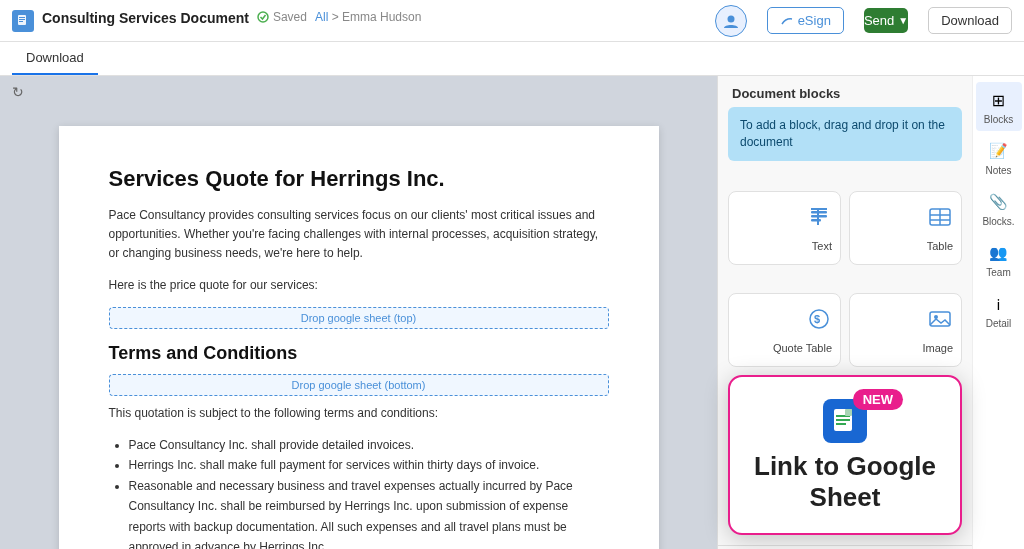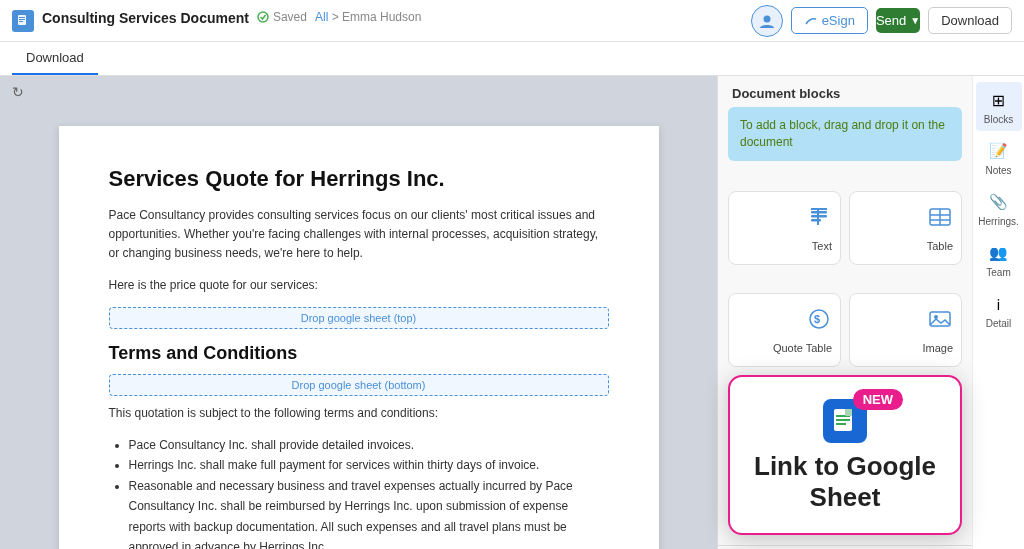--- a/index.html
+++ b/index.html
@@ -10,21 +10,21 @@
       display: flex; align-items: center; justify-content: space-between;
       background: #fff; border-bottom: 1px solid #e0e0e0;
       height: 42px; padding: 0 12px;
     }
     .topbar-left { display: flex; align-items: flex-start; gap: 8px; }
     .doc-icon { width: 22px; height: 22px; background: #4a90d9; border-radius: 3px; display: flex; align-items: center; justify-content: center; }
     .doc-icon svg { width: 14px; height: 14px; }
     .saved-badge { display: flex; align-items: center; gap: 4px; font-size: 12px; color: #888; }
     .breadcrumb { font-size: 12px; color: #888; }
     .breadcrumb a { color: #4a90d9; text-decoration: none; }
-    .topbar-right { display: flex; align-items: center; gap: 8px; }
+    .topbar-right { display: flex; align-items: center; gap: 20px; }
     .btn-esign {
       display: flex; align-items: center; gap: 4px;
       border: 1.5px solid #4a90d9; color: #4a90d9;
       background: #fff; border-radius: 5px; padding: 5px 12px;
       font-size: 13px; cursor: pointer; font-weight: 500;
     }
     .btn-send {
       display: flex; align-items: center; gap: 4px;
       background: #2e7d32; color: #fff;
       border: none; border-radius: 5px; padding: 5px 0;
@@ -111,21 +111,21 @@
       font-size: 13px;
     }
     .sidebar-icon-item .icon-label { font-size: 10px; color: #555; margin-top: 2px; text-align: center; }
     .sidebar-active { background: #e8f0fe; }
 
     
     .blocks-panel { flex: 1; padding: 0 10px 10px; }
 
     .drop-hint {
       background: #b2e0f7; border-radius: 6px;
-      padding: 10px 12px; font-size: 12px; color: #4d7c0f;
+      padding: 10px 12px; font-size: 12px; color: #0c4a6e;
       margin-bottom: 10px; line-height: 1.4;
     }
 
     .blocks-grid {
       display: grid; grid-template-columns: 1fr 1fr; gap: 8px;
       margin-bottom: 8px;
     }
     .block-item {
       background: #fff; border: 1px solid #e0e0e0; border-radius: 8px;
       padding: 12px 8px; display: flex; flex-direction: column;
@@ -353,21 +353,21 @@
       <div class="sidebar-icon-item sidebar-active">
         <div class="icon-circle" style="font-size:16px;">⊞</div>
         <span class="icon-label">Blocks</span>
       </div>
       <div class="sidebar-icon-item">
         <div class="icon-circle" style="font-size:15px;">📝</div>
         <span class="icon-label">Notes</span>
       </div>
       <div class="sidebar-icon-item">
         <div class="icon-circle" style="font-size:15px;">📎</div>
-        <span class="icon-label">Herrings.</span>
+        <span class="icon-label">Blocks.</span>
       </div>
       <div class="sidebar-icon-item">
         <div class="icon-circle" style="font-size:15px;">👥</div>
         <span class="icon-label">Team</span>
       </div>
       <div class="sidebar-icon-item">
         <div class="icon-circle" style="font-size:15px;">ℹ</div>
         <span class="icon-label">Detail</span>
       </div>
     </div>

